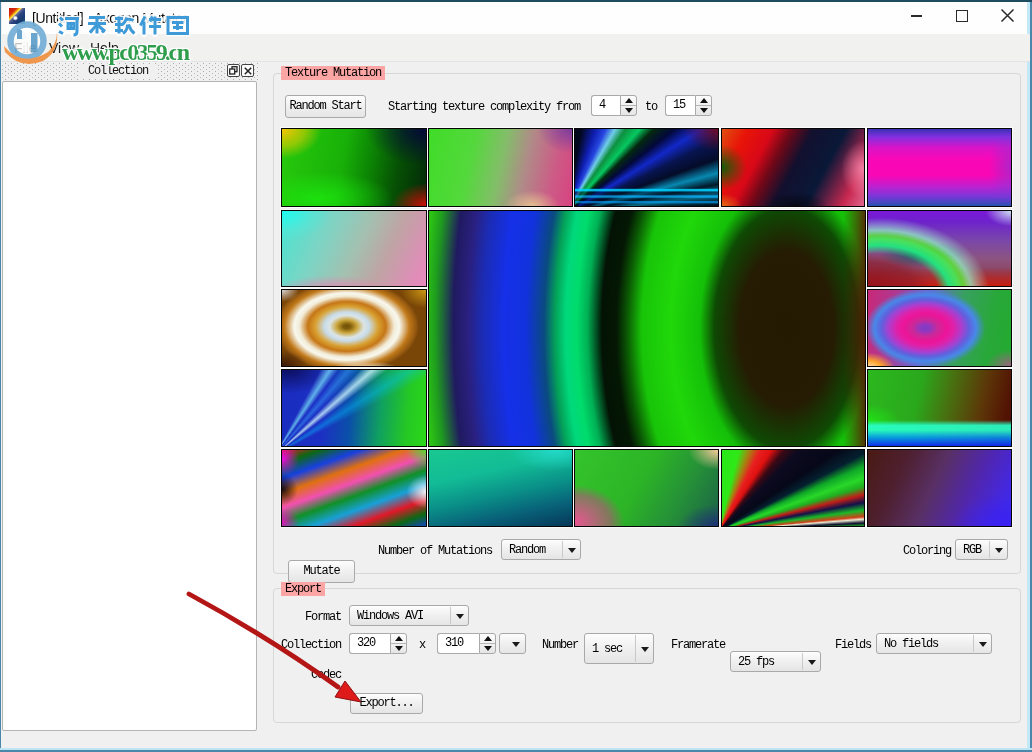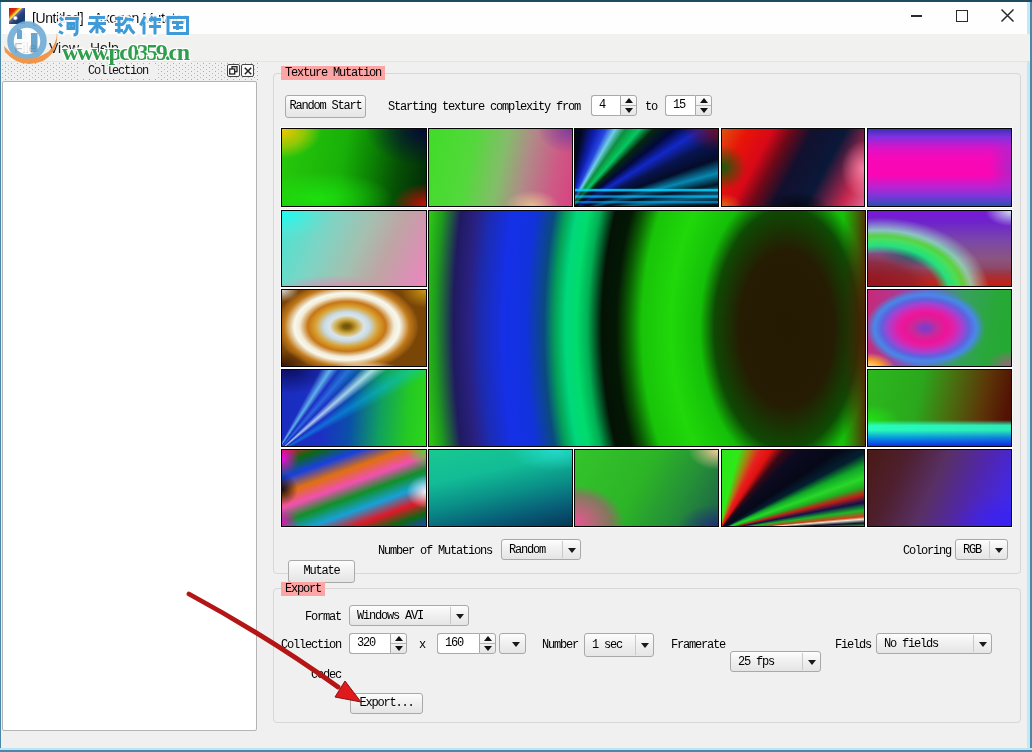--- a/index.html
+++ b/index.html
@@ -234,30 +234,30 @@
       <span class="arr"></span>
     </div>
 
   <div class="abs lbl" style="left:281px;top:638px">Collection</div>
   <div class="abs spinfield" style="left:349px;top:633px;width:41px;height:21px;line-height:19px">320</div>
   <div class="abs spinbtns" style="left:390px;top:633px;width:17px;height:21px">
       <div class="up"></div>
       <div class="dn"></div>
     </div>
   <div class="abs lbl" style="left:419px;top:638px">x</div>
-  <div class="abs spinfield" style="left:437px;top:633px;width:42px;height:21px;line-height:19px">160</div>
+  <div class="abs spinfield" style="left:437px;top:633px;width:42px;height:21px;line-height:19px">310</div>
   <div class="abs spinbtns" style="left:479px;top:633px;width:17px;height:21px">
       <div class="up"></div>
       <div class="dn"></div>
     </div>
   <div class="abs combo" style="left:499px;top:633px;width:27px;height:21px">
       <span class="arr" style="border-left:none"></span>
     </div>
   <div class="abs lbl" style="left:542px;top:638px">Number</div>
-  <div class="abs combo" style="left:584px;top:633px;width:70px;height:24px">
+  <div class="abs combo" style="left:584px;top:633px;width:70px;height:31px">
       <span class="txt">1 sec</span>
       <span class="arr"></span>
     </div>
   <div class="abs lbl" style="left:671px;top:638px">Framerate</div>
   <div class="abs combo" style="left:730px;top:651px;width:91px;height:21px">
       <span class="txt">25 fps</span>
       <span class="arr"></span>
     </div>
   <div class="abs lbl" style="left:835px;top:638px">Fields</div>
   <div class="abs combo" style="left:876px;top:633px;width:116px;height:21px">

